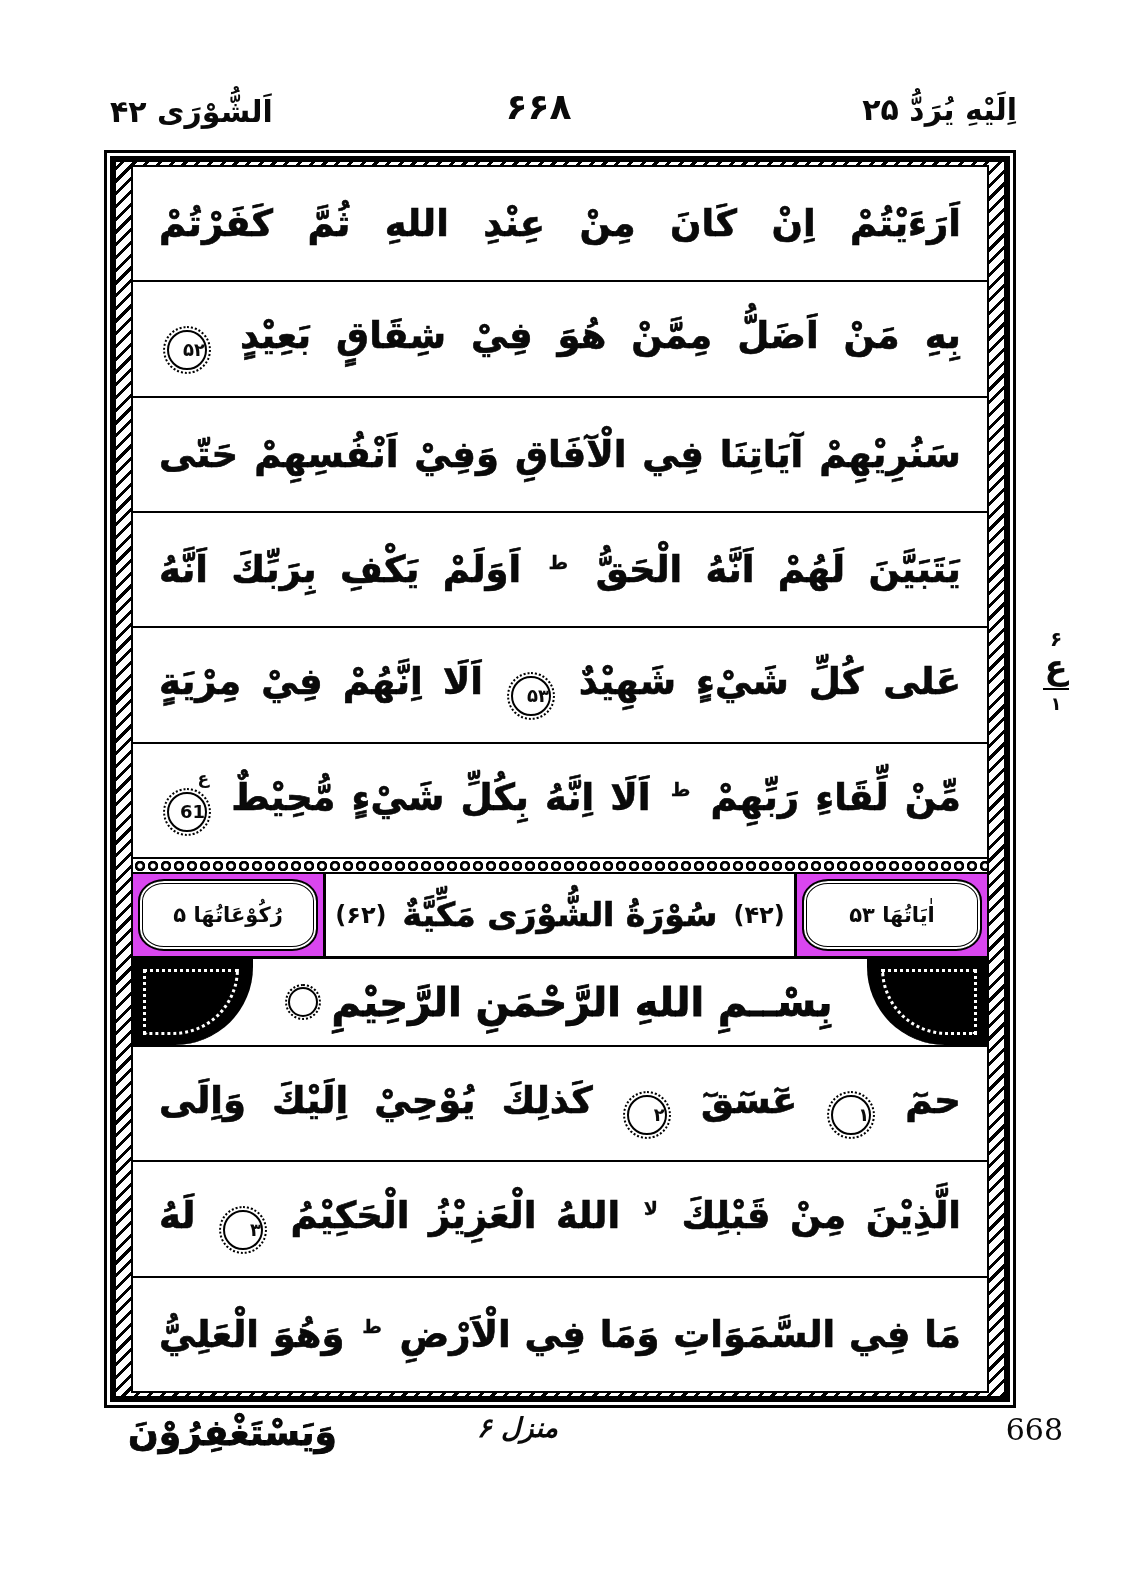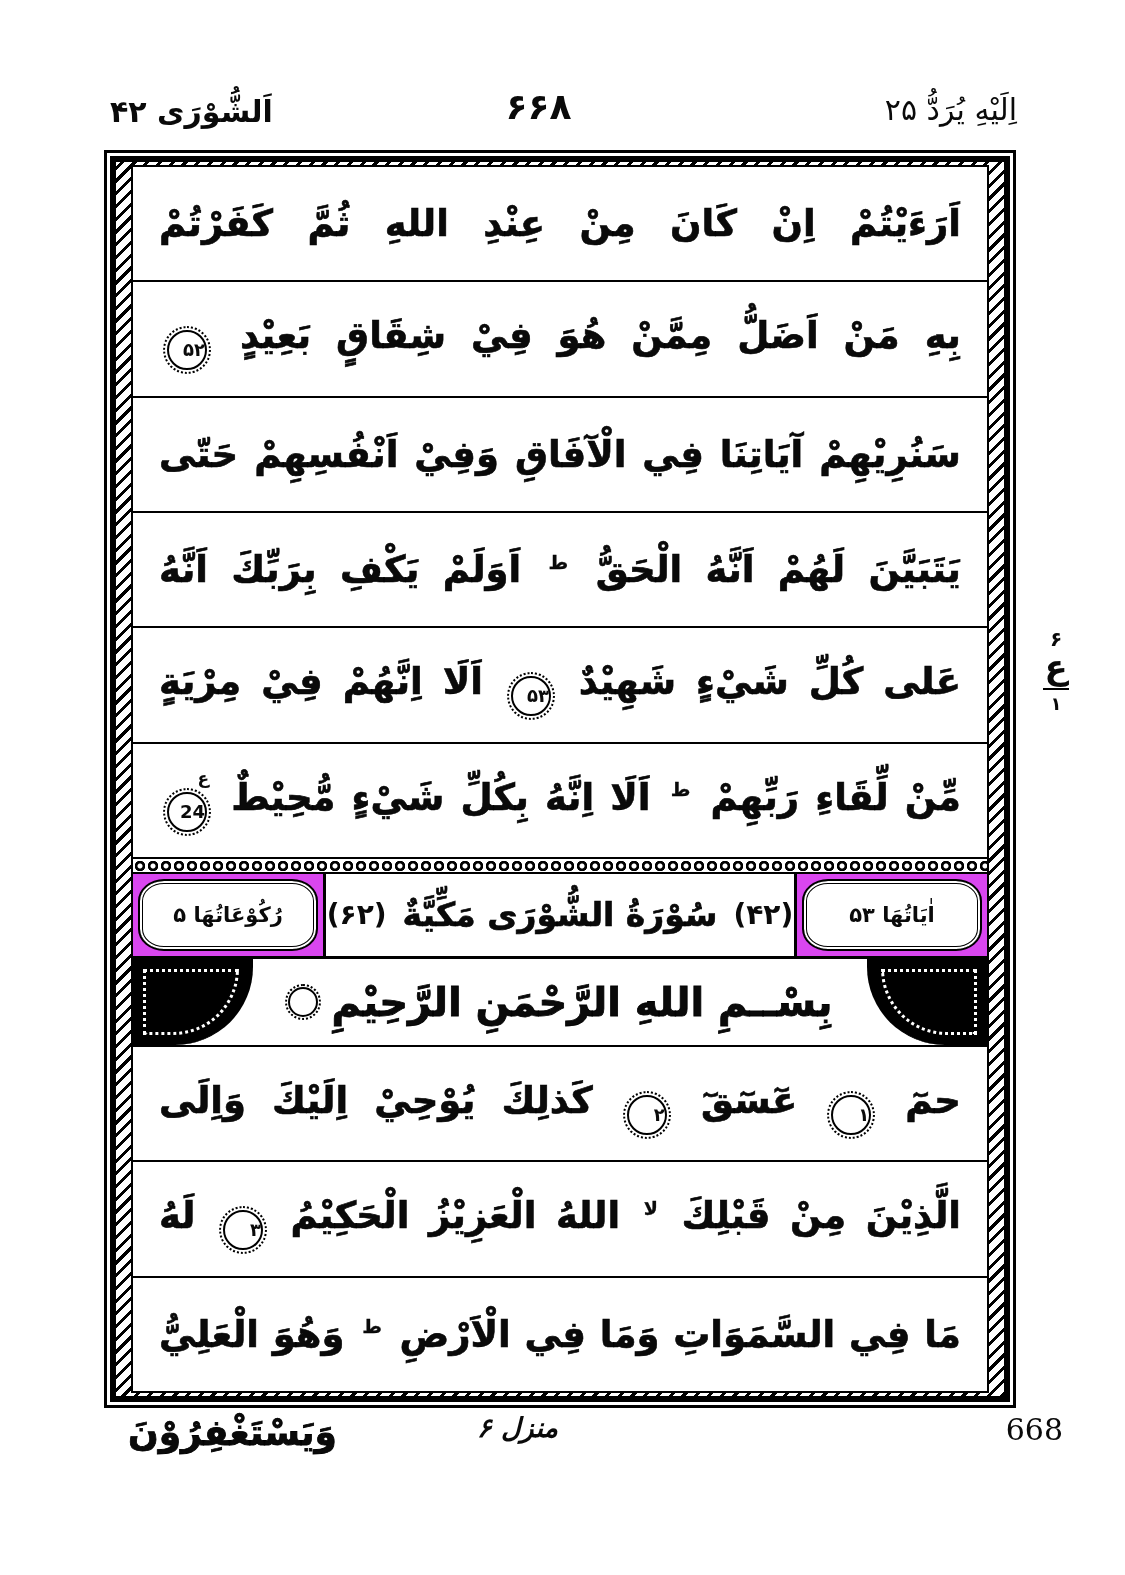--- a/index.html
+++ b/index.html
@@ -4,21 +4,21 @@
 <style>
   * { margin:0; padding:0; box-sizing:border-box; }
   body { background:#e8e8e8; font-family:"DejaVu Sans", sans-serif; }
   .page {
     position:relative; width:1125px; height:1575px; margin:0 auto;
     background:#ffffff; color:#0a0a0a; overflow:hidden;
     font-family:"DejaVu Sans", sans-serif;
   }
   
   .top-header { position:absolute; top:86px; left:60px; right:108px; height:58px; direction:rtl; }
-  .hdr-right { position:absolute; right:0; top:6px; font-size:30px; font-weight:normal; }
+  .hdr-right { position:absolute; right:0; top:6px; font-size:30px; font-weight:bold; }
   .hdr-center { position:absolute; left:0; right:0; top:0; text-align:center; font-size:36px; font-weight:bold; letter-spacing:2px; }
   .hdr-left { position:absolute; left:50px; top:8px; font-size:30px; font-weight:bold;text-align:right; }
 
   
   .frame {
     position:absolute; top:150px; left:104px; width:912px; height:1258px;
     border:3px solid #000; padding:3px; background:#fff;
   }
   .frame2 {
     width:100%; height:100%;
@@ -58,21 +58,21 @@
   .band-cell { background:#d946ef; padding:5px; display:flex; }
   .band-cell.right { flex:0 0 190px; }
   .band-cell.left  { flex:0 0 190px; }
   .lozenge {
     flex:1; background:#fff; border:2px solid #000; border-radius:26px/22px;
     display:flex; align-items:center; justify-content:center;
     font-size:21px; font-weight:bold; box-shadow:inset 0 0 0 2px #fff, inset 0 0 0 3px #000;
   }
   .band-center { flex:1; border-right:3px solid #000; border-left:3px solid #000; background:#fff;
     display:flex; align-items:center; justify-content:center; gap:16px; direction:rtl; }
-  .band-num { font-size:28px; font-weight:bold; }
+  .band-num { font-size:24px; font-weight:bold; }
   .band-title { font-size:33px; font-weight:bold; -webkit-text-stroke:0.6px #000; }
 
   
   .bismillah-band { flex:0 0 88px; border-bottom:2px solid #000; display:flex; direction:rtl; position:relative; background:#fff; }
   .orn { width:120px; background:#000; position:relative; }
   .orn.right { border-radius:0 0 0 78px; border-left:4px solid #000; }
   .orn.left  { border-radius:0 0 78px 0; border-right:4px solid #000; }
   .orn:after { content:""; position:absolute; inset:10px; border:3px dotted #fff; border-radius:inherit; }
   .bismillah-text { flex:1; display:flex; align-items:center; justify-content:center; gap:14px;
     font-size:40px; font-weight:bold; -webkit-text-stroke:0.8px #000; }
@@ -124,21 +124,21 @@
 
       <div class="line-row">
         <div class="ayah-line"><span>يَتَبَيَّنَ لَهُمْ اَنَّهُ الْحَقُّ</span> <span class="pause-mark">ط</span> <span>اَوَلَمْ يَكْفِ بِرَبِّكَ اَنَّهُ</span></div>
       </div>
 
       <div class="line-row">
         <div class="ayah-line"><span>عَلى كُلِّ شَيْءٍ شَهِيْدٌ</span> <span class="rosette">۵۳</span> <span>اَلَا اِنَّهُمْ فِيْ مِرْيَةٍ</span></div>
       </div>
 
       <div class="line-row">
-        <div class="ayah-line"><span>مِّنْ لِّقَاءِ رَبِّهِمْ</span> <span class="pause-mark">ط</span> <span>اَلَا اِنَّهُ بِكُلِّ شَيْءٍ مُّحِيْطٌ</span> <span class="rosette"><span>24</span><span class="ruku-sup">ع</span></span></div>
+        <div class="ayah-line"><span>مِّنْ لِّقَاءِ رَبِّهِمْ</span> <span class="pause-mark">ط</span> <span>اَلَا اِنَّهُ بِكُلِّ شَيْءٍ مُّحِيْطٌ</span> <span class="rosette"><span>61</span><span class="ruku-sup">ع</span></span></div>
       </div>
 
       <div class="surah-band">
         <div class="chain"></div>
         <div class="band-cells">
           <div class="band-cell right">
             <div class="lozenge">اٰيَاتُهَا ۵۳</div>
           </div>
           <div class="band-center">
             <span class="band-num">(۴۲)</span>

